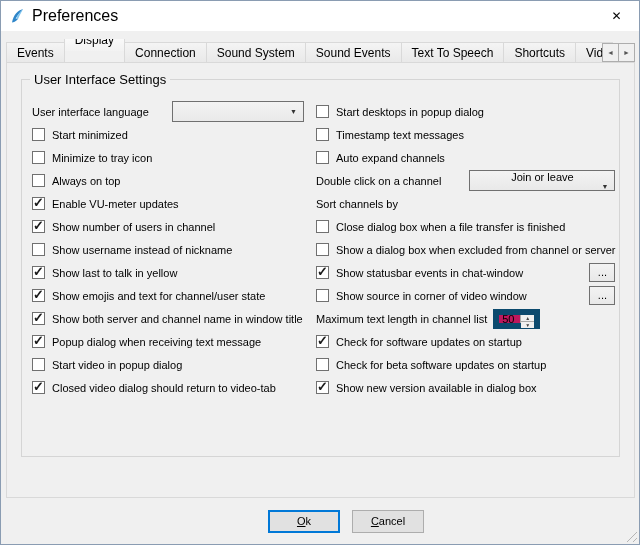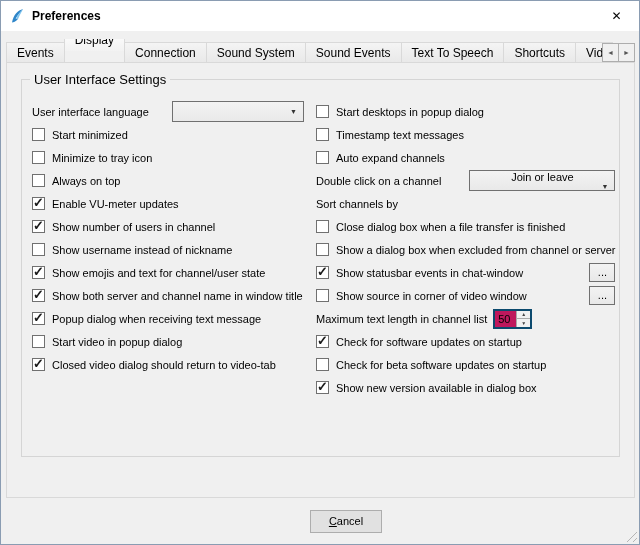--- a/index.html
+++ b/index.html
@@ -5,21 +5,21 @@
   * { box-sizing: border-box; margin: 0; padding: 0; }
   html,body { width:640px; height:545px; }
   body { font-family:"Liberation Sans", sans-serif; font-size:11px; color:#000; background:#fff; }
 
   .window { position:relative; width:640px; height:545px; background:#f0f0f0;
             border:1px solid #8a9cb2; display:flex; flex-direction:column; }
 
   
   .titlebar { height:30px; background:#ffffff; display:flex; align-items:center; padding-left:8px; flex-shrink:0; }
   .app-icon { width:16px; height:16px; margin-right:7px; }
-  .title-text { font-size:12px;font-weight:bold; }
+  .title-text { font-size:16px; }
   .close-btn { margin-left:auto; width:45px; height:30px; display:flex; align-items:center; justify-content:center;
                font-size:12px; color:#000; cursor:default; }
 
   
   .tabbar { position:relative; height:24px; margin:8px 4px 0 5px; flex-shrink:0; }
   .tabbar::after { content:""; position:absolute; left:0; right:0; bottom:0; height:1px; background:#d9d9d9; z-index:1; }
   .tabs-clip { overflow:hidden; display:flex; align-items:flex-end; height:24px; margin-right:22px; white-space:nowrap; }
   .tab { height:20px; margin-bottom:1px; display:flex; align-items:center; padding:0 10px; flex-shrink:0;
          background:linear-gradient(#f4f4f4,#e9e9e9); border:1px solid #d9d9d9; border-bottom:none; font-size:12px; }
   .tab + .tab { margin-left:-1px; }
@@ -51,21 +51,21 @@
            display:flex; align-items:center; padding:0 6px; }
   .combo .arrow { margin-left:auto; font-size:7px; color:#333; padding-left:8px; }
   .combo-lang { width:132px; margin-left:auto; }
   .combo-right { width:146px; margin-left:auto;flex-direction:column; }
   .combo-text { overflow:hidden; }
 
   .more-btn { margin-left:auto; width:26px; height:19px; border:1px solid #707070;
               background:linear-gradient(#f3f3f3,#e8e8e8); display:flex; align-items:center; justify-content:center;
               font-size:11px; line-height:1; }
 
-  .spin { display:flex; height:20px; border:2px solid #0c4a6e; background:#be185d; margin-left:6px; }
+  .spin { display:flex; height:20px; border:6px solid #0c4a6e; background:#be185d; margin-left:6px; }
   .spin-val { width:21px; display:flex; align-items:center; padding-left:3px; }
   .spin-btns { display:flex; flex-direction:column; width:14px; border-left:1px solid #a9a9a9; }
   .spin-btn { flex:1; background:#f0f0f0; color:#444; font-size:5px; display:flex; align-items:center; justify-content:center; }
   .spin-btn + .spin-btn { border-top:1px solid #a9a9a9; }
 
   
   .btn-row { height:46px; display:flex; align-items:center; justify-content:center; gap:12px; padding-left:52px; flex-shrink:0; }
   .btn { width:72px; height:23px; background:#e1e1e1; border:1px solid #adadad;
          display:flex; align-items:center; justify-content:center; font-size:11px; }
   .btn.default { border:1px solid #0078d7; box-shadow: inset 0 0 0 1px #0078d7; }
@@ -141,20 +141,24 @@
           <div class="row">
             <span class="cb checked"></span>
             <span class="cb-label">Show number of users in channel</span>
           </div>
           <div class="row">
             <span class="cb"></span>
             <span class="cb-label">Show username instead of nickname</span>
           </div>
           <div class="row">
             <span class="cb checked"></span>
+            <span class="cb-label">Show last to talk in yellow</span>
+          </div>
+          <div class="row">
+            <span class="cb checked"></span>
             <span class="cb-label">Show emojis and text for channel/user state</span>
           </div>
           <div class="row">
             <span class="cb checked"></span>
             <span class="cb-label">Show both server and channel name in window title</span>
           </div>
           <div class="row">
             <span class="cb checked"></span>
             <span class="cb-label">Popup dialog when receiving text message</span>
           </div>
@@ -238,19 +242,22 @@
             <span class="cb checked"></span>
             <span class="cb-label">Show new version available in dialog box</span>
           </div>
 
         </div>
       </div>
     </div>
   </div>
 
   <div class="btn-row">
+    <div class="btn default">
+      <span><span class="accel">O</span><span>k</span></span>
+    </div>
     <div class="btn">
       <span><span class="accel">C</span><span>ancel</span></span>
     </div>
   </div>
 
   <div class="resize-grip"></div>
 </div>
 
 </body></html>

